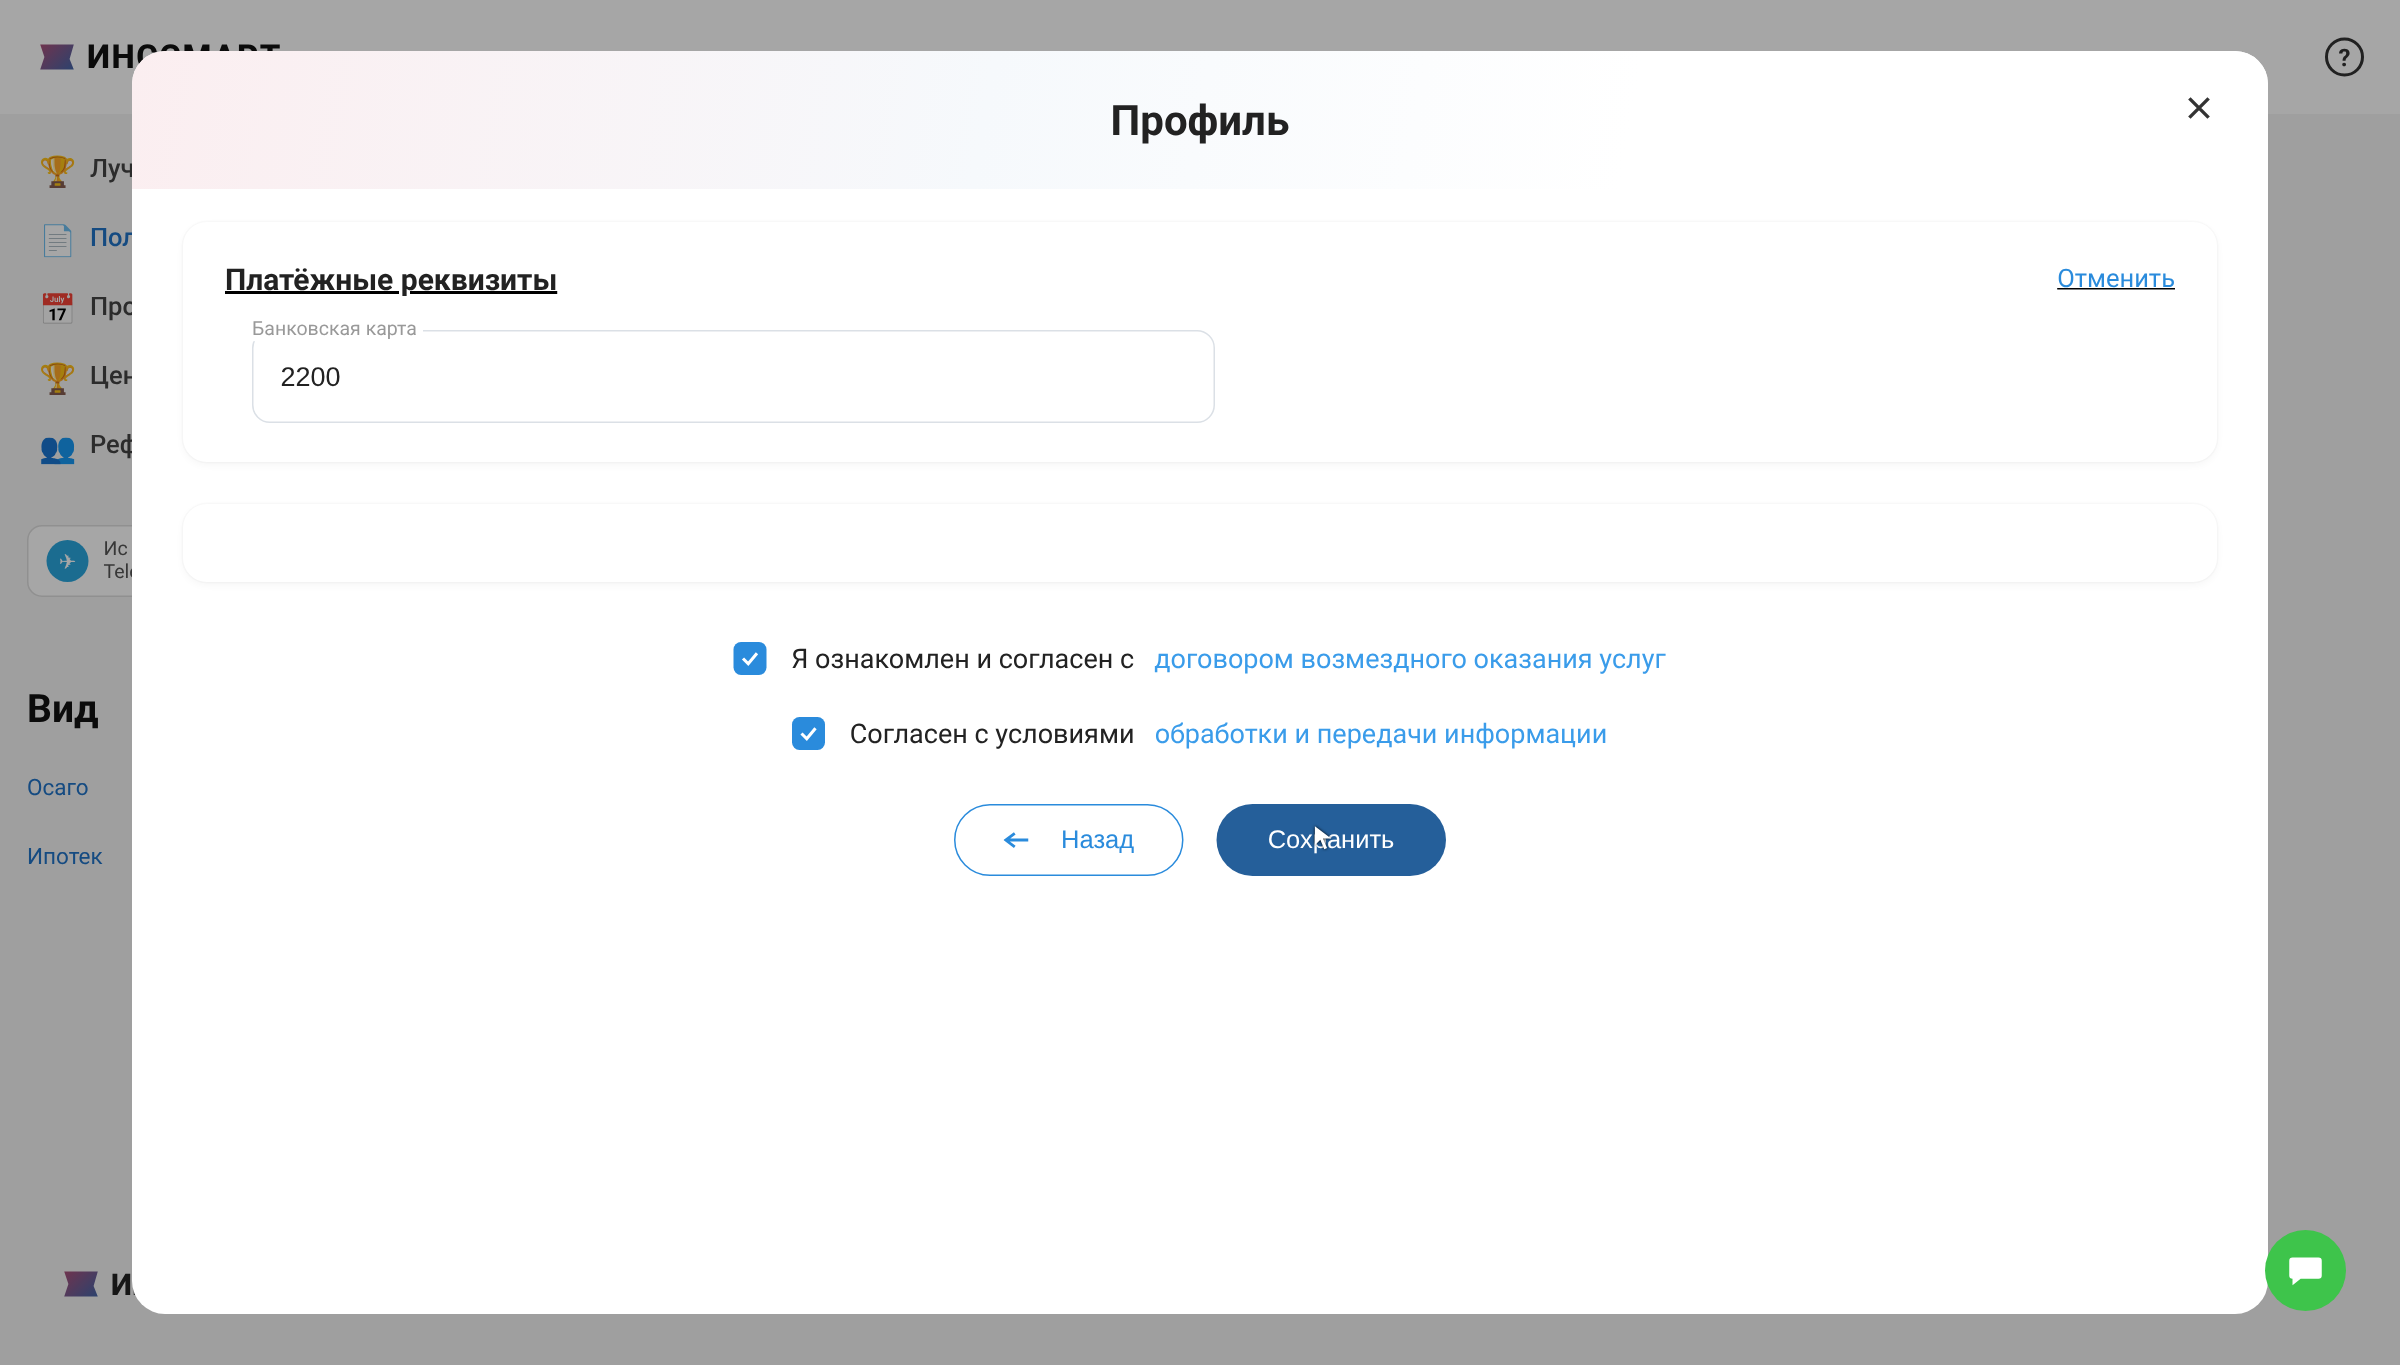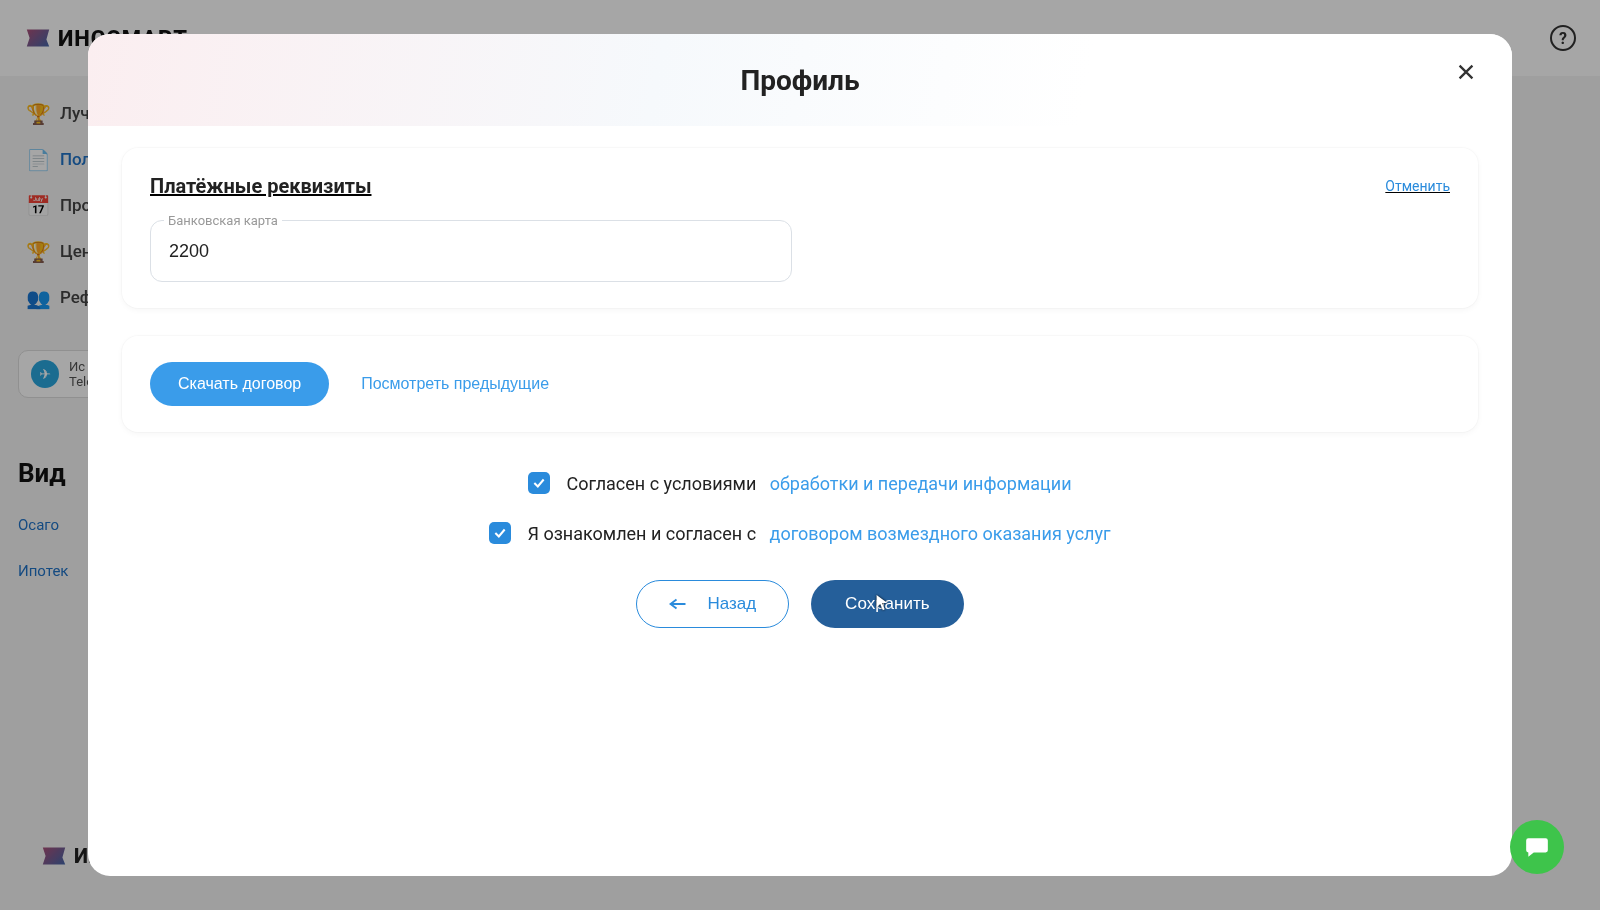--- a/index.html
+++ b/index.html
@@ -131,35 +131,36 @@
     }
     .card-head {
       display:flex;justify-content:space-between;align-items:center;
       margin-bottom:22px;
       text-decoration:underline;
     }
     .card-title {
       font-size:20px;font-weight:700;color:#222;
     }
     .cancel-link {
-      color:#2a8bdc;font-size:14px;cursor:pointer;
+      color:#2a8bdc;font-size:17px;cursor:pointer;
     }
     .input-wrap {
       position:relative;width:642px;
     }
     .float-label {
       position:absolute;top:0;left:14px;
       background:#fff;padding:0 4px;font-size:13px;color:#999;
       transform:translateY(-50%);
     }
     .text-input {
       width:100%;height:62px;
       border:1px solid #dbe0e6;border-radius:12px;
       padding:0 18px;font-size:18px;color:#222;
       outline:none;
+      margin-left:18px;
     }
     .contract-desc {
       font-size:17px;color:#222;margin:30px 0 38px;line-height:1.6;
     }
     .btn-primary-light {
       background:#3a9cea;color:#fff;border:none;
       padding:13px 28px;border-radius:28px;font-size:16px;font-weight:500;cursor:pointer;
     }
     .link-btn {
       background:none;border:none;color:#3a9cea;font-size:16px;
@@ -272,49 +273,45 @@
         <div class="card-title">Платёжные реквизиты</div>
         <span class="cancel-link">Отменить</span>
       </div>
       <div class="input-wrap">
         <span class="float-label">Банковская карта</span>
         <input class="text-input" value="2200" style="">
       </div>
     </div>
 
     <div class="card">
-      <div>
-        <button class="btn-primary-light">Скачать договор</button>
-        <button class="link-btn">Посмотреть предыдущие</button>
-      </div>
     </div>
 
     <div class="checks">
       <div class="check-row">
         <span class="checkbox">
           <svg viewBox="0 0 24 24" width="14" height="14" fill="none" stroke="#fff" stroke-width="3.5">
               <path d="M4 12 L10 18 L20 6"></path>
             </svg>
         </span>
         <span>
-          <span>Согласен с условиями</span>
+          <span>Я ознакомлен и согласен с</span>
           <span>&nbsp;</span>
-          <span class="check-link">обработки и передачи информации</span>
+          <span class="check-link">договором возмездного оказания услуг</span>
         </span>
       </div>
       <div class="check-row">
         <span class="checkbox">
           <svg viewBox="0 0 24 24" width="14" height="14" fill="none" stroke="#fff" stroke-width="3.5">
               <path d="M4 12 L10 18 L20 6"></path>
             </svg>
         </span>
         <span>
-          <span>Я ознакомлен и согласен с</span>
+          <span>Согласен с условиями</span>
           <span>&nbsp;</span>
-          <span class="check-link">договором возмездного оказания услуг</span>
+          <span class="check-link">обработки и передачи информации</span>
         </span>
       </div>
     </div>
 
     <div class="actions">
       <button class="btn-outline">
         <svg width="18" height="14" viewBox="0 0 24 16" fill="none" stroke="#2a8bdc" stroke-width="2.5">
             <path d="M10 2 L2 8 L10 14 M2 8 H22"></path>
           </svg>
         <span>Назад</span>

